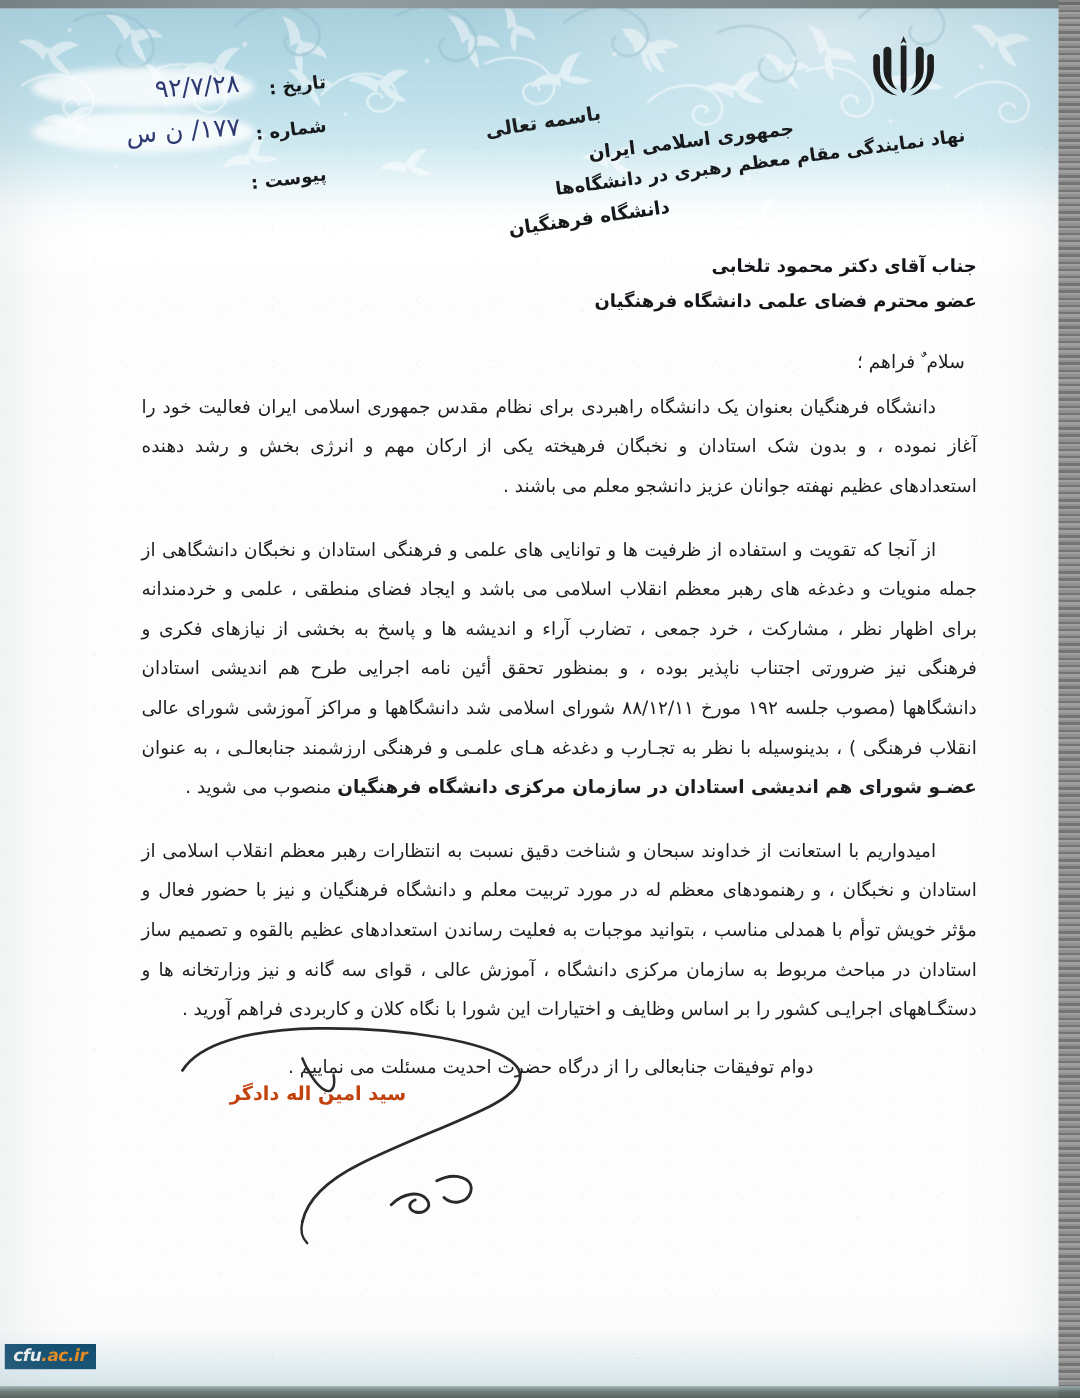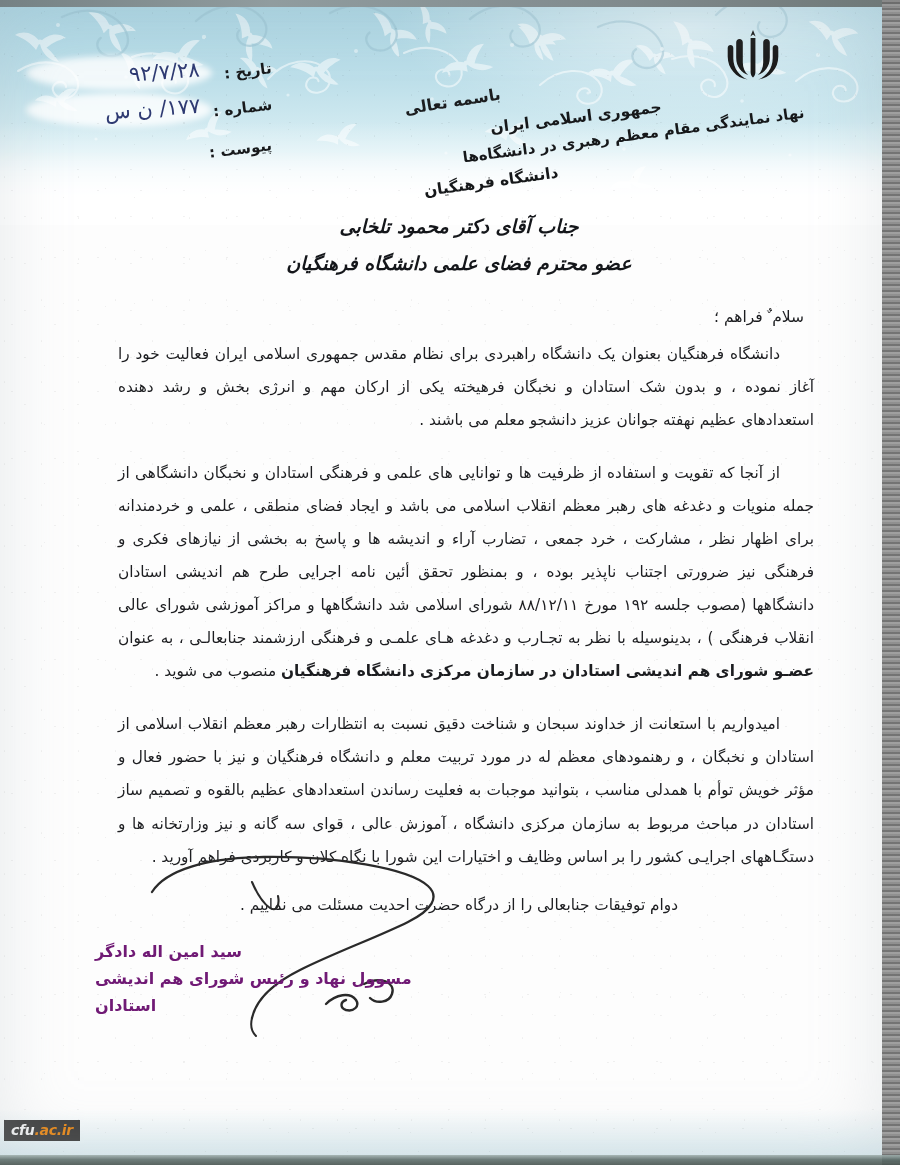--- a/index.html
+++ b/index.html
@@ -115,28 +115,27 @@
   .stamp-row.r3 .stamp-label{top:12px;}
 
   
   .body-wrap{
     position:absolute;top:200px;right:0;width:882px;
     padding:0 86px 0 86px;
     box-sizing:border-box;
     color:#1c1d20;
   }
   .addressee{
-    text-align:center;
-    font-size:19px;
+    text-align:right;
+    font-size:15px;
     font-weight:700;
     line-height:1.95;
     margin:8px 0 0 0;
     letter-spacing:.4px;
     color:#14161a;
-    font-style:italic;
   }
   .addressee .l1{letter-spacing:1.6px;}
   .greeting{
     margin:26px 0 0 0;
     text-align:right;
     font-size:15.5px;
     padding-right:10px;
   }
   p.para{
     margin:12px 0 0 14px;
@@ -149,41 +148,41 @@
   p.para.tight{margin-top:20px;}
   .b{font-weight:700;letter-spacing:.3px;}
   .closing{
     margin:22px 0 0 0;
     text-align:center;
     font-size:15.3px;
   }
 
   
   .sig-block{
-    position:absolute;top:938px;right:465px;width:340px;
-    text-align:left;
-    color:#701a75;
+    position:absolute;top:898px;right:465px;width:340px;
+    text-align:center;
+    color:#c2410c;
   }
   .sig-name{font-size:16px;font-weight:700;line-height:1.7;letter-spacing:.3px;}
   .sig-title{font-size:16px;font-weight:700;line-height:1.7;letter-spacing:.2px;}
   .sig-ink{
     position:absolute;top:852px;left:140px;width:360px;height:190px;
     pointer-events:none;
   }
 
   
   .bottom-band{
     position:absolute;bottom:10px;left:0;width:882px;height:46px;
     background:linear-gradient(to bottom,rgba(255,255,255,0),rgba(196,224,232,.55));
   }
 
   
   .watermark{
     position:absolute;left:4px;bottom:24px;
-    background:#404040;
+    background:#0c4a6e;
     padding:3px 7px 4px 7px;
     font-family:"DejaVu Sans","Liberation Sans",sans-serif;
     font-size:14px;font-weight:700;font-style:italic;
     line-height:1;
     direction:ltr;
     letter-spacing:-.3px;
   }
   .wm-a{color:#f2f2f2;}
   .wm-b{color:#e8891a;}
 
@@ -347,21 +346,20 @@
       <path d="M112,166 C110,174 112,180 116,184" stroke-width="2"></path>
     </g>
     <g fill="none" stroke="#2a2a2a" stroke-width="2.4" stroke-linecap="round">
       <path d="M186,152 C196,142 210,140 216,148 C220,154 214,160 206,158 C200,156 200,150 206,148"></path>
       <path d="M224,132 C240,124 256,130 252,142 C249,151 236,152 230,146"></path>
     </g>
   </svg>
 
   <div class="sig-block">
     <div class="sig-name">سید امین اله دادگر</div>
-    <div class="sig-title">مسوول نهاد و رئیس شورای هم اندیشی استادان</div>
   </div>
 
   <div class="bottom-band"></div>
 
   <div class="watermark"><span class="wm-a">cfu</span><span class="wm-b">.ac.ir</span></div>
 
   <div class="noise"></div>
   <div class="paper-shadow"></div>
 
   <div class="scan-edge-top"></div>

